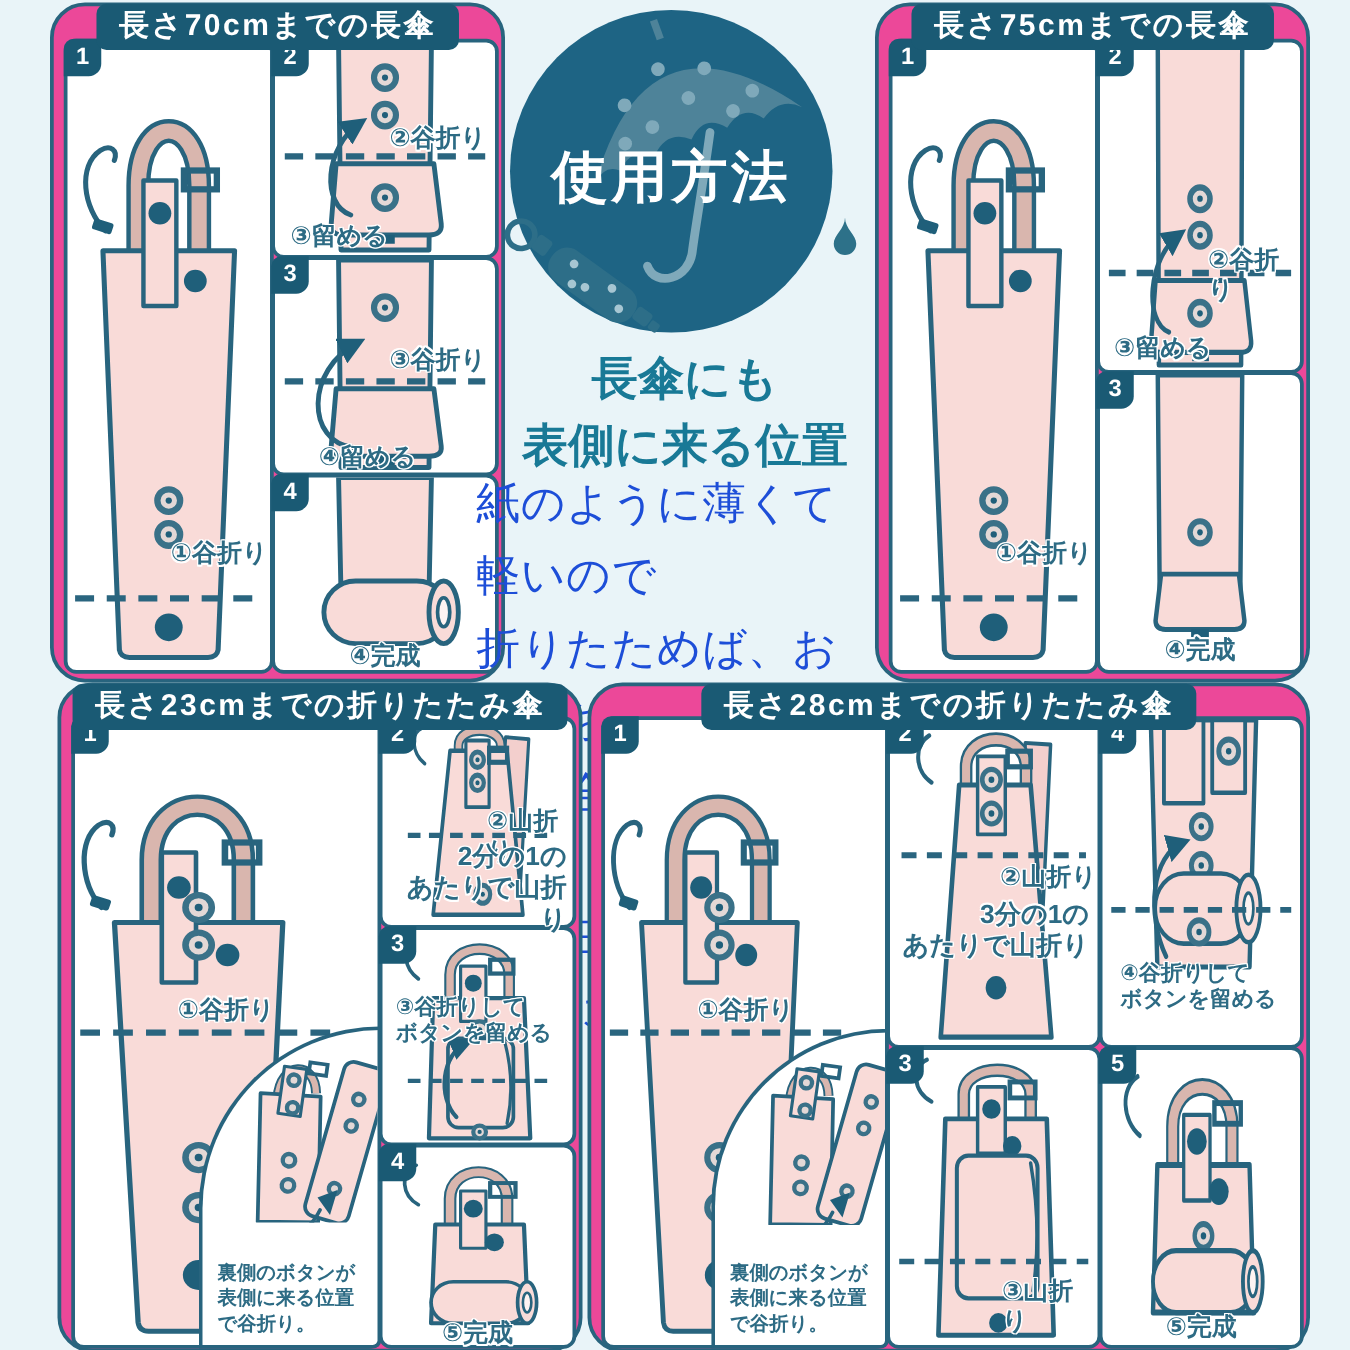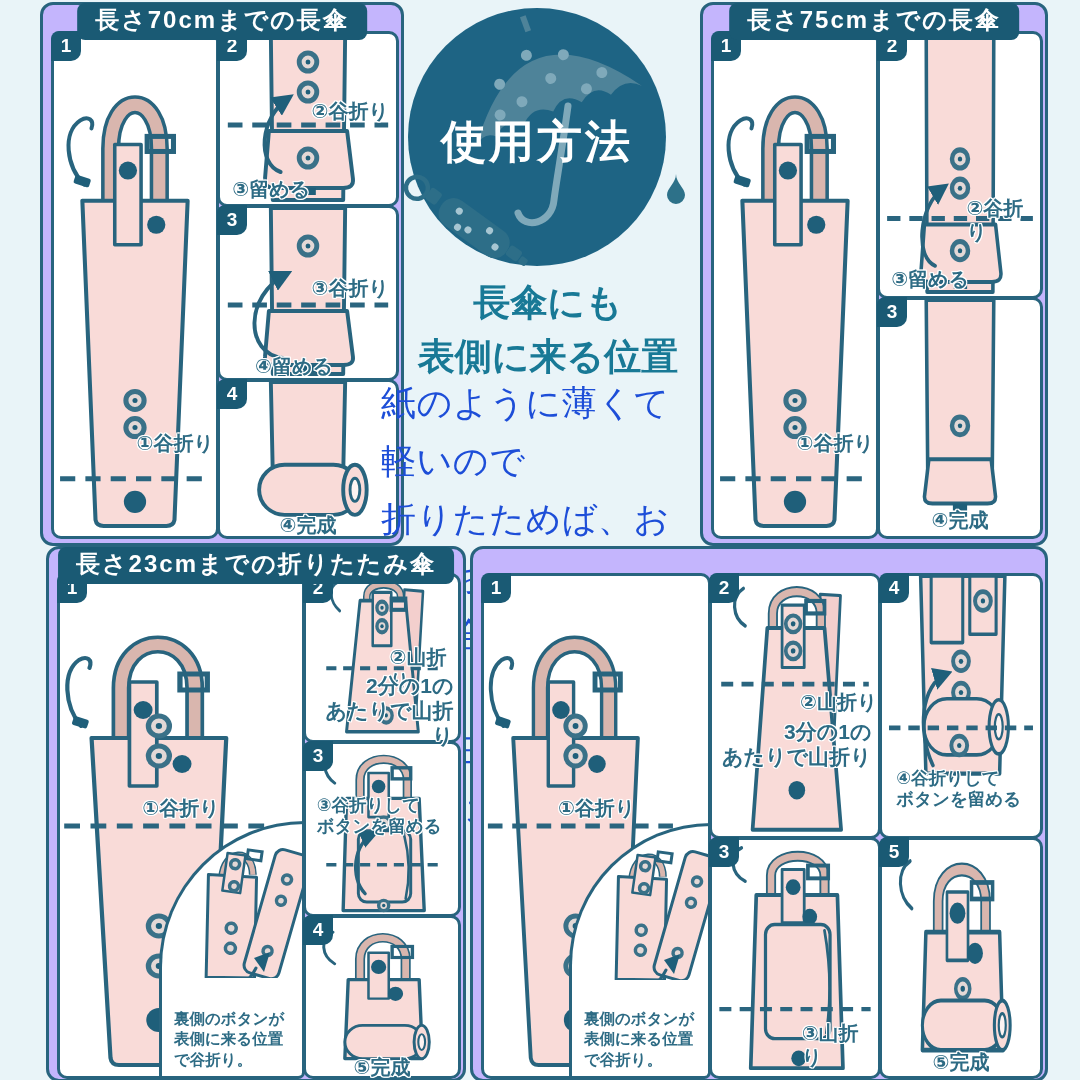--- a/index.html
+++ b/index.html
@@ -1,19 +1,19 @@
 <!DOCTYPE html>
 <html><head>
 <meta charset="utf-8">
 <style>
   html,body{margin:0;padding:0;}
   body{font-family:"Liberation Sans","DejaVu Sans",sans-serif;}
   .canvas{position:relative;width:1080px;height:1080px;background:#e9f4f8;overflow:hidden;}
 
-  .panel{position:absolute;background:#c4b5fd;border:3px solid #28647e;border-radius:13px;}
+  .panel{position:absolute;background:#ec4899;border:3px solid #28647e;border-radius:28px;}
   .ptitle{position:absolute;top:-2px;left:50%;transform:translateX(-50%);background:#1a5a74;color:#fff;
           font-weight:bold;font-size:24px;letter-spacing:2px;padding:1px 18px 4px;border-radius:8px;
           white-space:nowrap;z-index:4;}
   .sbox{position:absolute;background:#fff;border:3px solid #28647e;border-radius:10px;}
   .ntab{position:absolute;top:-3px;left:-3px;width:30px;height:30px;background:#1a5a74;color:#fff;
         font-weight:bold;font-size:19px;line-height:30px;text-align:center;border-radius:8px 0 10px 0;z-index:3;}
   .ill{position:absolute;left:0;top:0;width:100%;height:100%;}
   .lbl{position:absolute;color:#2d6b84;font-weight:bold;font-size:20px;line-height:1.2;white-space:pre-line;z-index:2;
        text-shadow:-1px 0 #fff,1px 0 #fff,0 -1px #fff,0 1px #fff,-1px -1px #fff,1px 1px #fff,-1px 1px #fff,1px -1px #fff;}
   .lbl.small{font-size:17.5px;}
@@ -343,20 +343,21 @@
         <circle class="sb" cx="106" cy="96" r="9"></circle>
         <rect class="pk" style="stroke-width:3.5" x="46" y="136" width="92" height="42" rx="21"></rect>
         <ellipse class="pk" style="stroke-width:3.5" cx="137" cy="157" rx="9" ry="21"></ellipse>
         <ellipse cx="137" cy="157" rx="4" ry="10" fill="#fdf3f2" stroke="#28647e" stroke-width="2.5"></ellipse>
       </svg>
       <div class="lbl ctr" style="top:87%;">⑤完成</div>
     </div>
   </section>
 
   <section class="panel" style="left:470px;top:546px;width:572px;height:530px;">
+    <div class="ptitle">長さ28cmまでの折りたたみ傘</div>
 
     <div class="sbox" style="left:8px;top:24px;width:224px;height:500px;">
       <div class="ntab">1</div>
       <svg class="ill" viewBox="0 0 230 500" preserveAspectRatio="none">
         <path class="ln" d="M20,150 C4,130 2,96 18,84 C26,79 31,84 28,92"></path>
         <rect x="12" y="142" width="15" height="9" rx="2" class="sb" transform="rotate(18 20 146)"></rect>
         <path class="bt" style="stroke-width:18" d="M58,172 V112 C58,54 128,54 128,112 V172"></path>
         <path class="bp" style="stroke-width:11" d="M58,172 V112 C58,54 128,54 128,112 V172"></path>
         <path class="pk" d="M30,162 L158,162 L143,482 Q142,489 135,489 L56,489 Q49,489 48,482 Z"></path>
         <rect class="pk" style="stroke-width:3.5" x="66" y="106" width="26" height="104"></rect>

